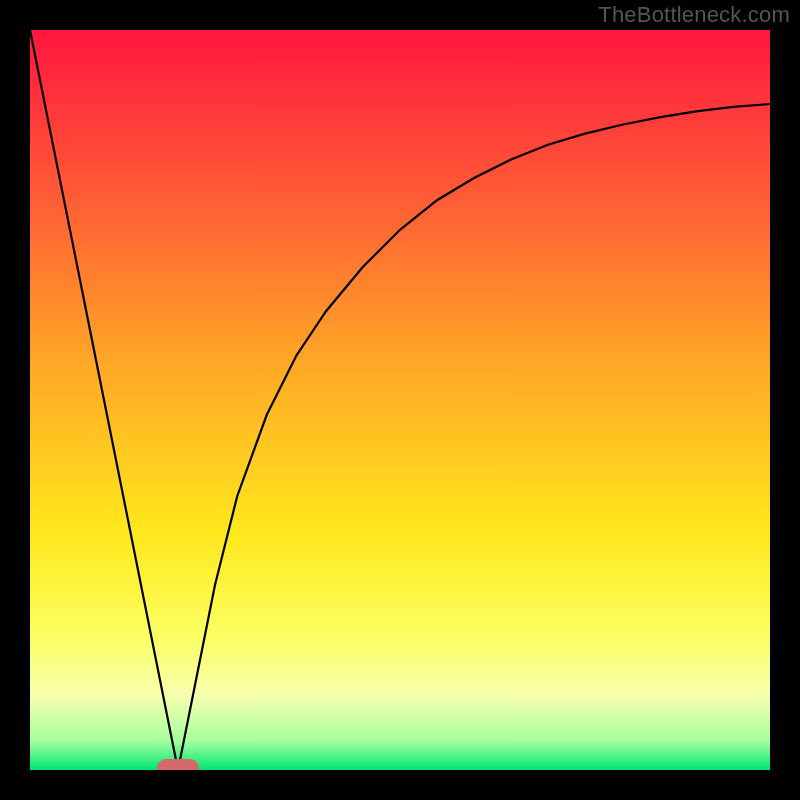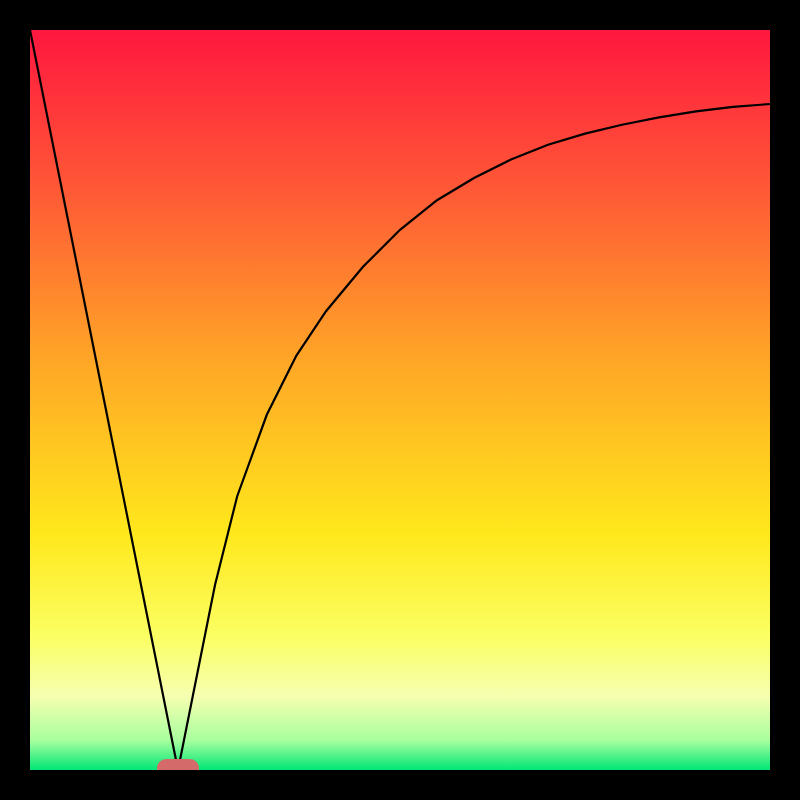--- a/index.html
+++ b/index.html
@@ -36,20 +36,21 @@
     overflow: hidden;
   }
   .plot-area svg {
     display: block;
   }
 </style>
 </head>
 <body>
 
 <div class="frame">
+  <div class="watermark">TheBottleneck.com</div>
 
   <div class="plot-area">
     <svg id="chart-svg" width="740" height="740" viewBox="0 0 740 740">
       <defs>
         <linearGradient id="bg-grad" x1="0" y1="0" x2="0" y2="1">
             <stop offset="0%" stop-color="#ff173f"></stop>
             <stop offset="22%" stop-color="#ff5a36"></stop>
             <stop offset="45%" stop-color="#ffa726"></stop>
             <stop offset="68%" stop-color="#ffe81c"></stop>
             <stop offset="82%" stop-color="#fbff63"></stop>

